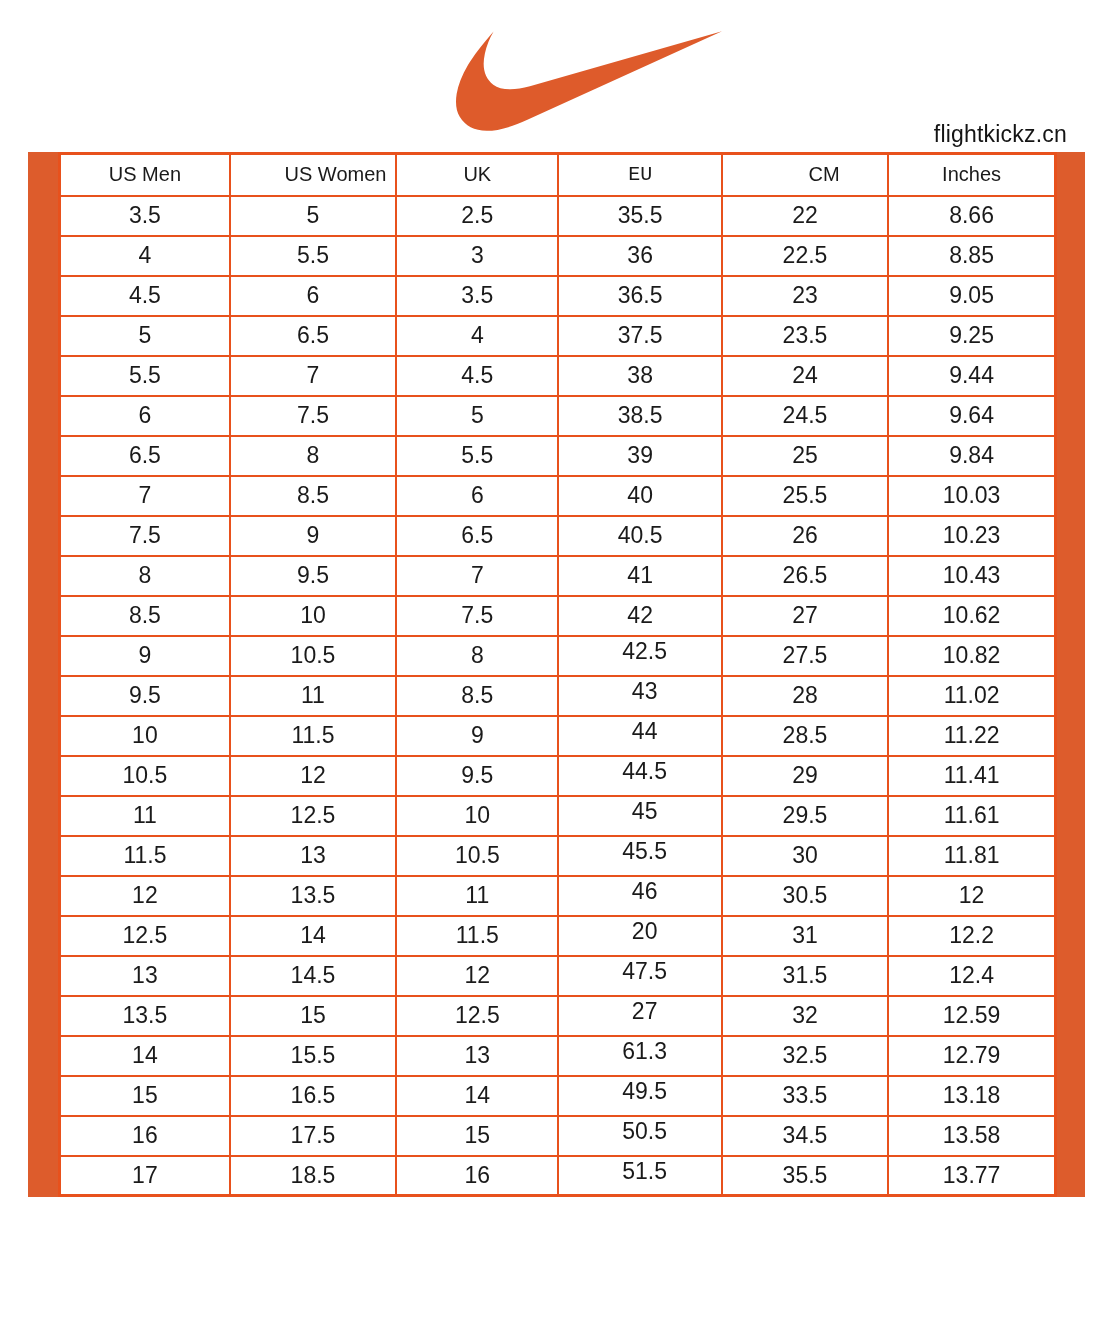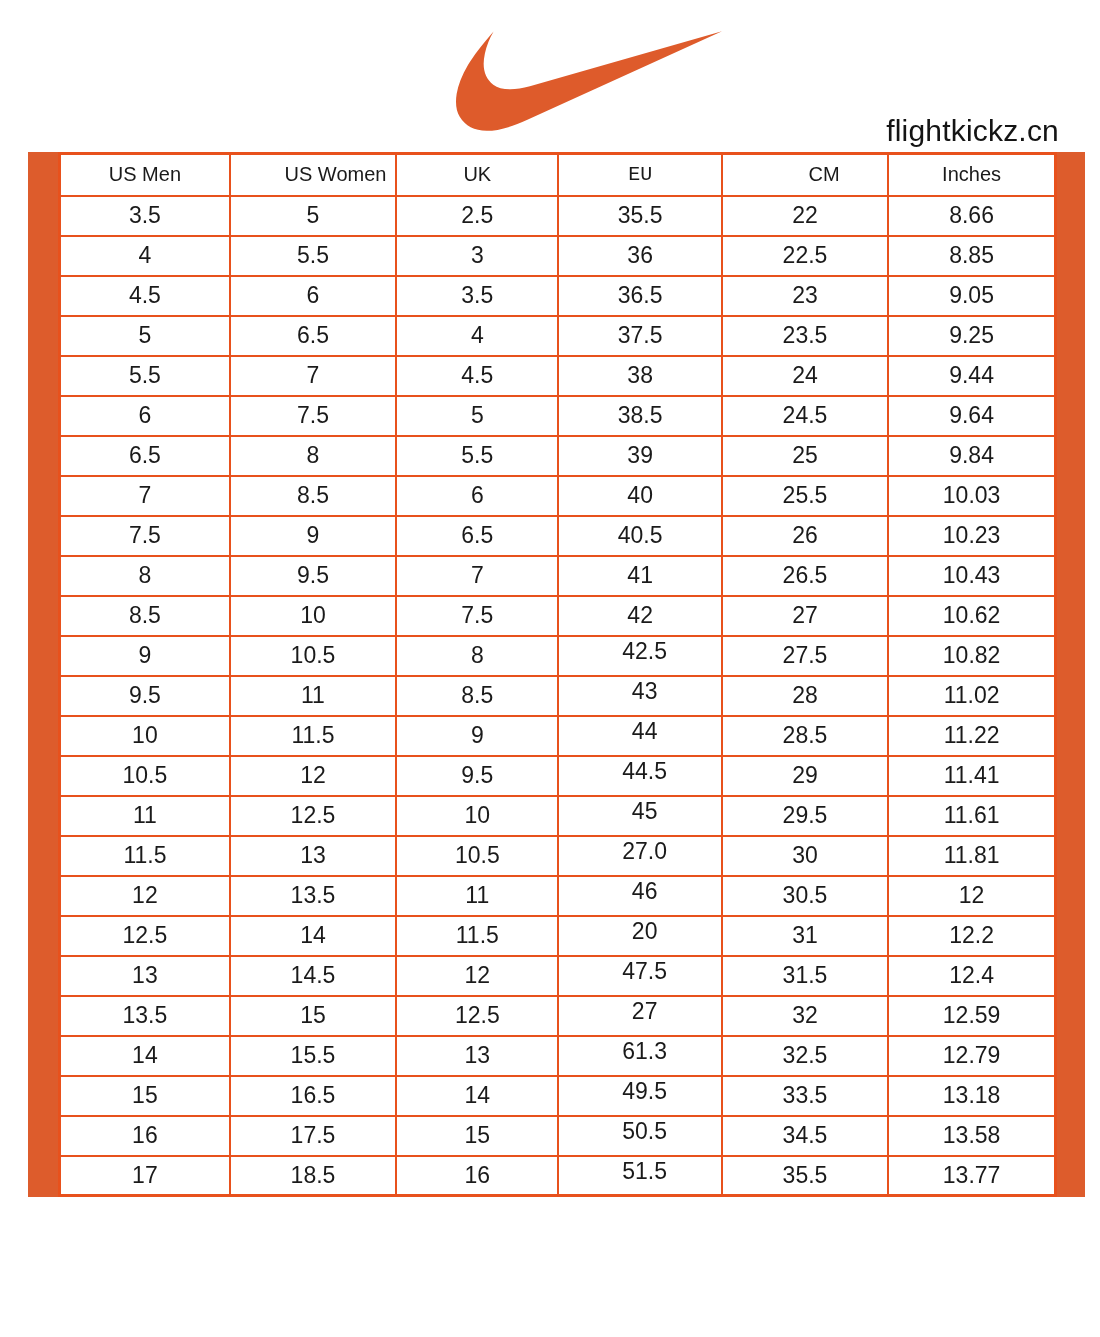--- a/index.html
+++ b/index.html
@@ -25,23 +25,23 @@
   }
   .swoosh-wrap {
     position: absolute;
     left: 456px;
     top: 30px;
     width: 266px;
     height: 102px;
   }
   .site-name {
     position: absolute;
-    right: 41px;
+    right: 33px;
     bottom: 4px;
-    font-size: 30px;
+    font-size: 23px;
     letter-spacing: 0.2px;
     color: #141414;
   }
   .chart {
     display: flex;
     align-items: stretch;
     margin: 0 15px 0 28px;
   }
   .accent-bar {
     background: var(--accent-bar);
@@ -240,21 +240,21 @@
             <td>12.5</td>
             <td>10</td>
             <td class="eu-top">45</td>
             <td>29.5</td>
             <td>11.61</td>
           </tr>
           <tr>
             <td>11.5</td>
             <td>13</td>
             <td>10.5</td>
-            <td class="eu-top">27.0</td>
+            <td class="eu-top">45.5</td>
             <td>30</td>
             <td>11.81</td>
           </tr>
           <tr>
             <td>12</td>
             <td>13.5</td>
             <td>11</td>
             <td class="eu-top">46</td>
             <td>30.5</td>
             <td>12</td>

